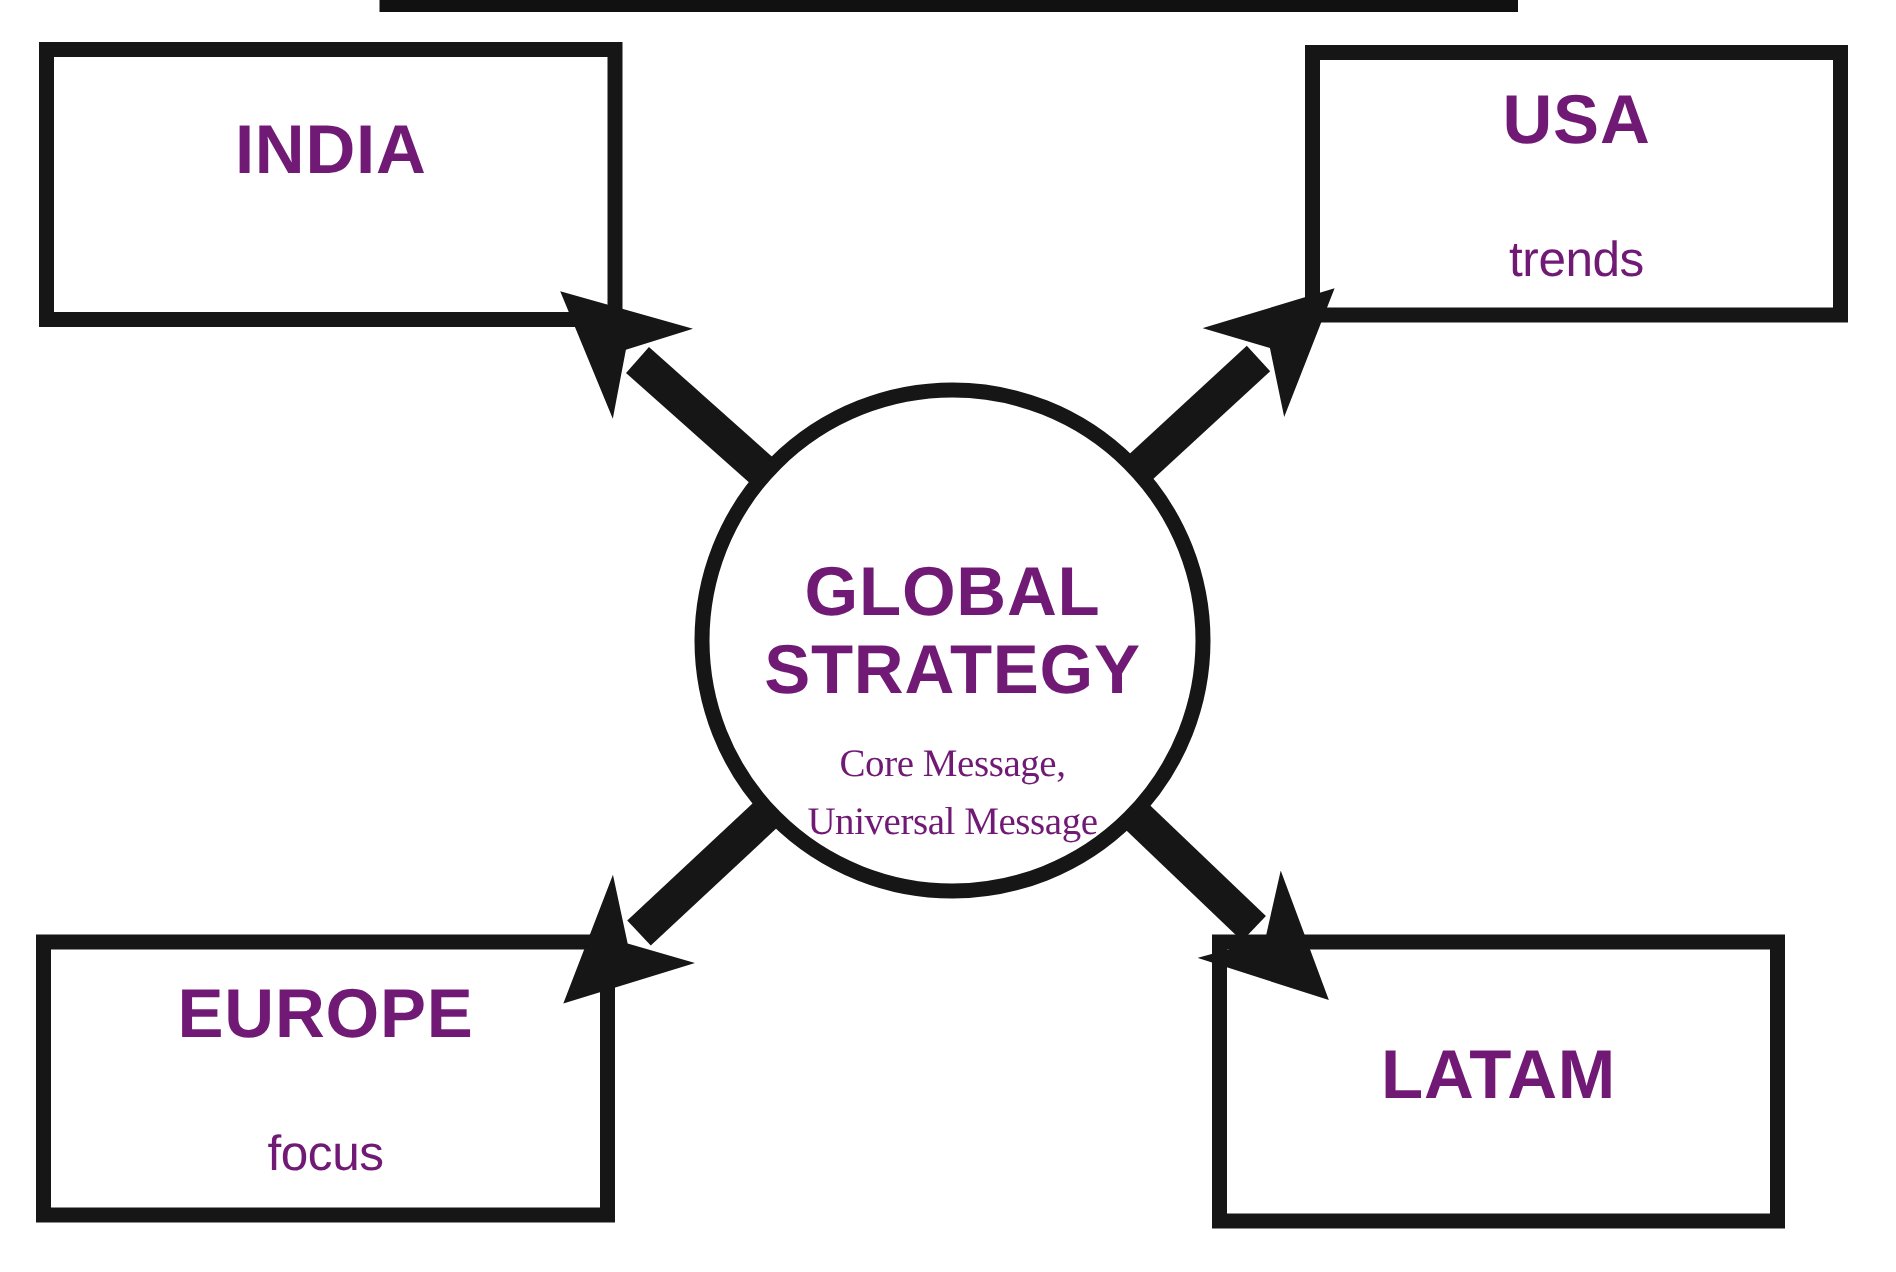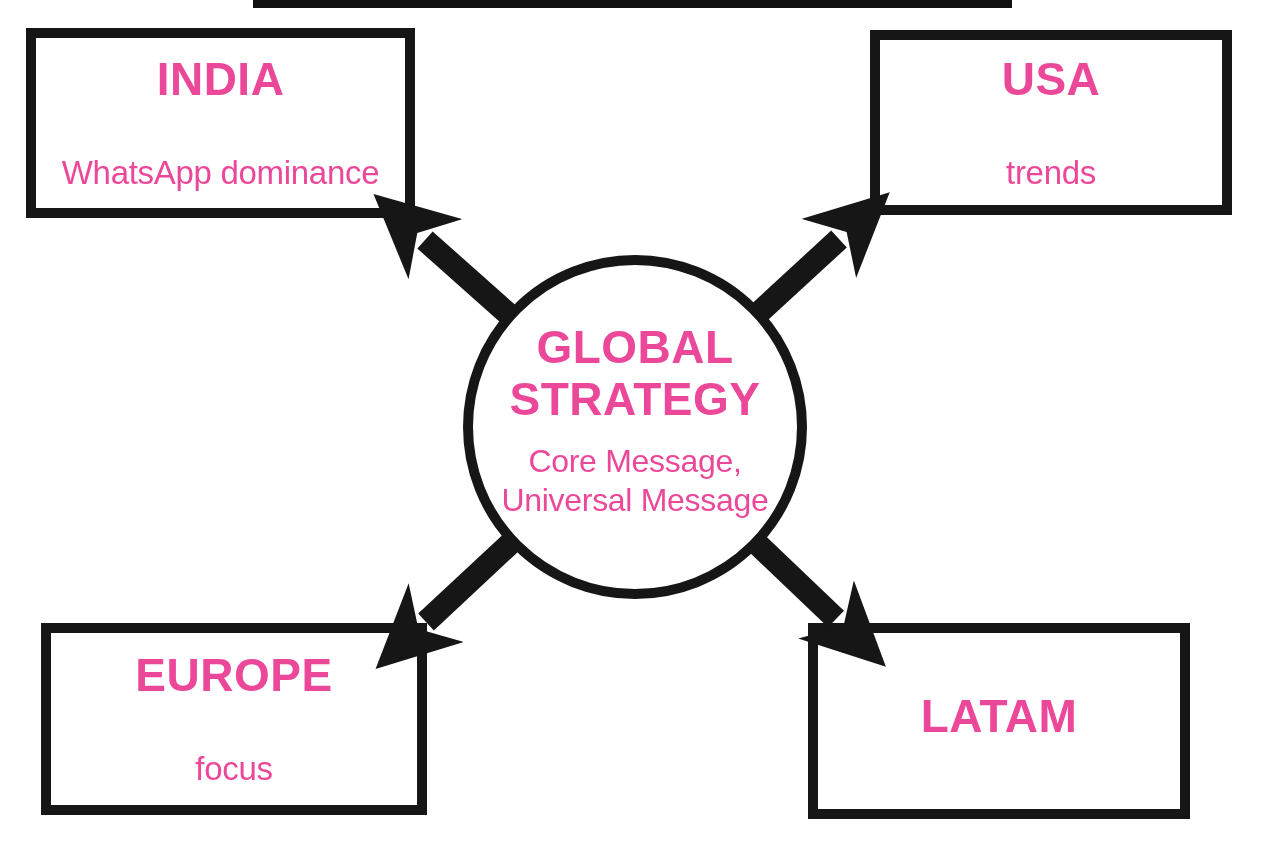--- a/index.html
+++ b/index.html
@@ -7,21 +7,21 @@
     padding: 0;
     background: #ffffff;
   }
   .stage {
     position: relative;
     width: 1264px;
     height: 841px;
     background: #ffffff;
     overflow: hidden;
     font-family: "Liberation Sans", sans-serif;
-    color: #ec4899;
+    color: #701a75;
   }
   .topbar {
     position: absolute;
     left: 253px;
     top: 0;
     width: 759px;
     height: 8px;
     background: #111111;
     z-index: 1;
   }
@@ -32,21 +32,21 @@
     background: #ffffff;
     display: flex;
     flex-direction: column;
     align-items: center;
     justify-content: center;
     text-align: center;
     z-index: 1;
   }
   .box-india  { left: 26px;  top: 28px;  width: 389px; height: 190px; }
   .box-usa    { left: 870px; top: 30px;  width: 362px; height: 185px; align-items: center; }
-  .box-europe { left: 41px;  top: 623px; width: 386px; height: 192px; }
+  .box-europe { left: 24px;  top: 623px; width: 386px; height: 192px; }
   .box-latam  { left: 808px; top: 623px; width: 382px; height: 196px; }
   .box-title {
     font-size: 46px;
     font-weight: 700;
     line-height: 50px;
     letter-spacing: 0.5px;
     margin-bottom: 10px;
   }
   .box-sub {
     font-size: 33px;
@@ -69,41 +69,42 @@
     top: 321px;
     width: 320px;
     text-align: center;
     z-index: 3;
   }
   .center-title {
     font-size: 46px;
     font-weight: 700;
     line-height: 52px;
     letter-spacing: 0.5px;
+    margin-top: 47px;
   }
   .center-sub {
     margin-top: 17px;
-    font-size: 32px;
+    font-size: 26px;
     font-weight: 400;
     line-height: 39px;
     letter-spacing: -0.3px;
+    font-family: Liberation Serif, serif;
   }
 </style>
 </head>
 <body>
 
 <div class="stage">
 
   <div class="topbar"></div>
 
   <div class="box box-india">
     <div class="box-title">INDIA</div>
     <div class="box-sub">
       <br>
-      <span>WhatsApp dominance</span>
     </div>
   </div>
 
   <div class="box box-usa">
     <div class="box-title">USA</div>
     <div class="box-sub">
       <br>
       <span>trends</span>
     </div>
   </div>

